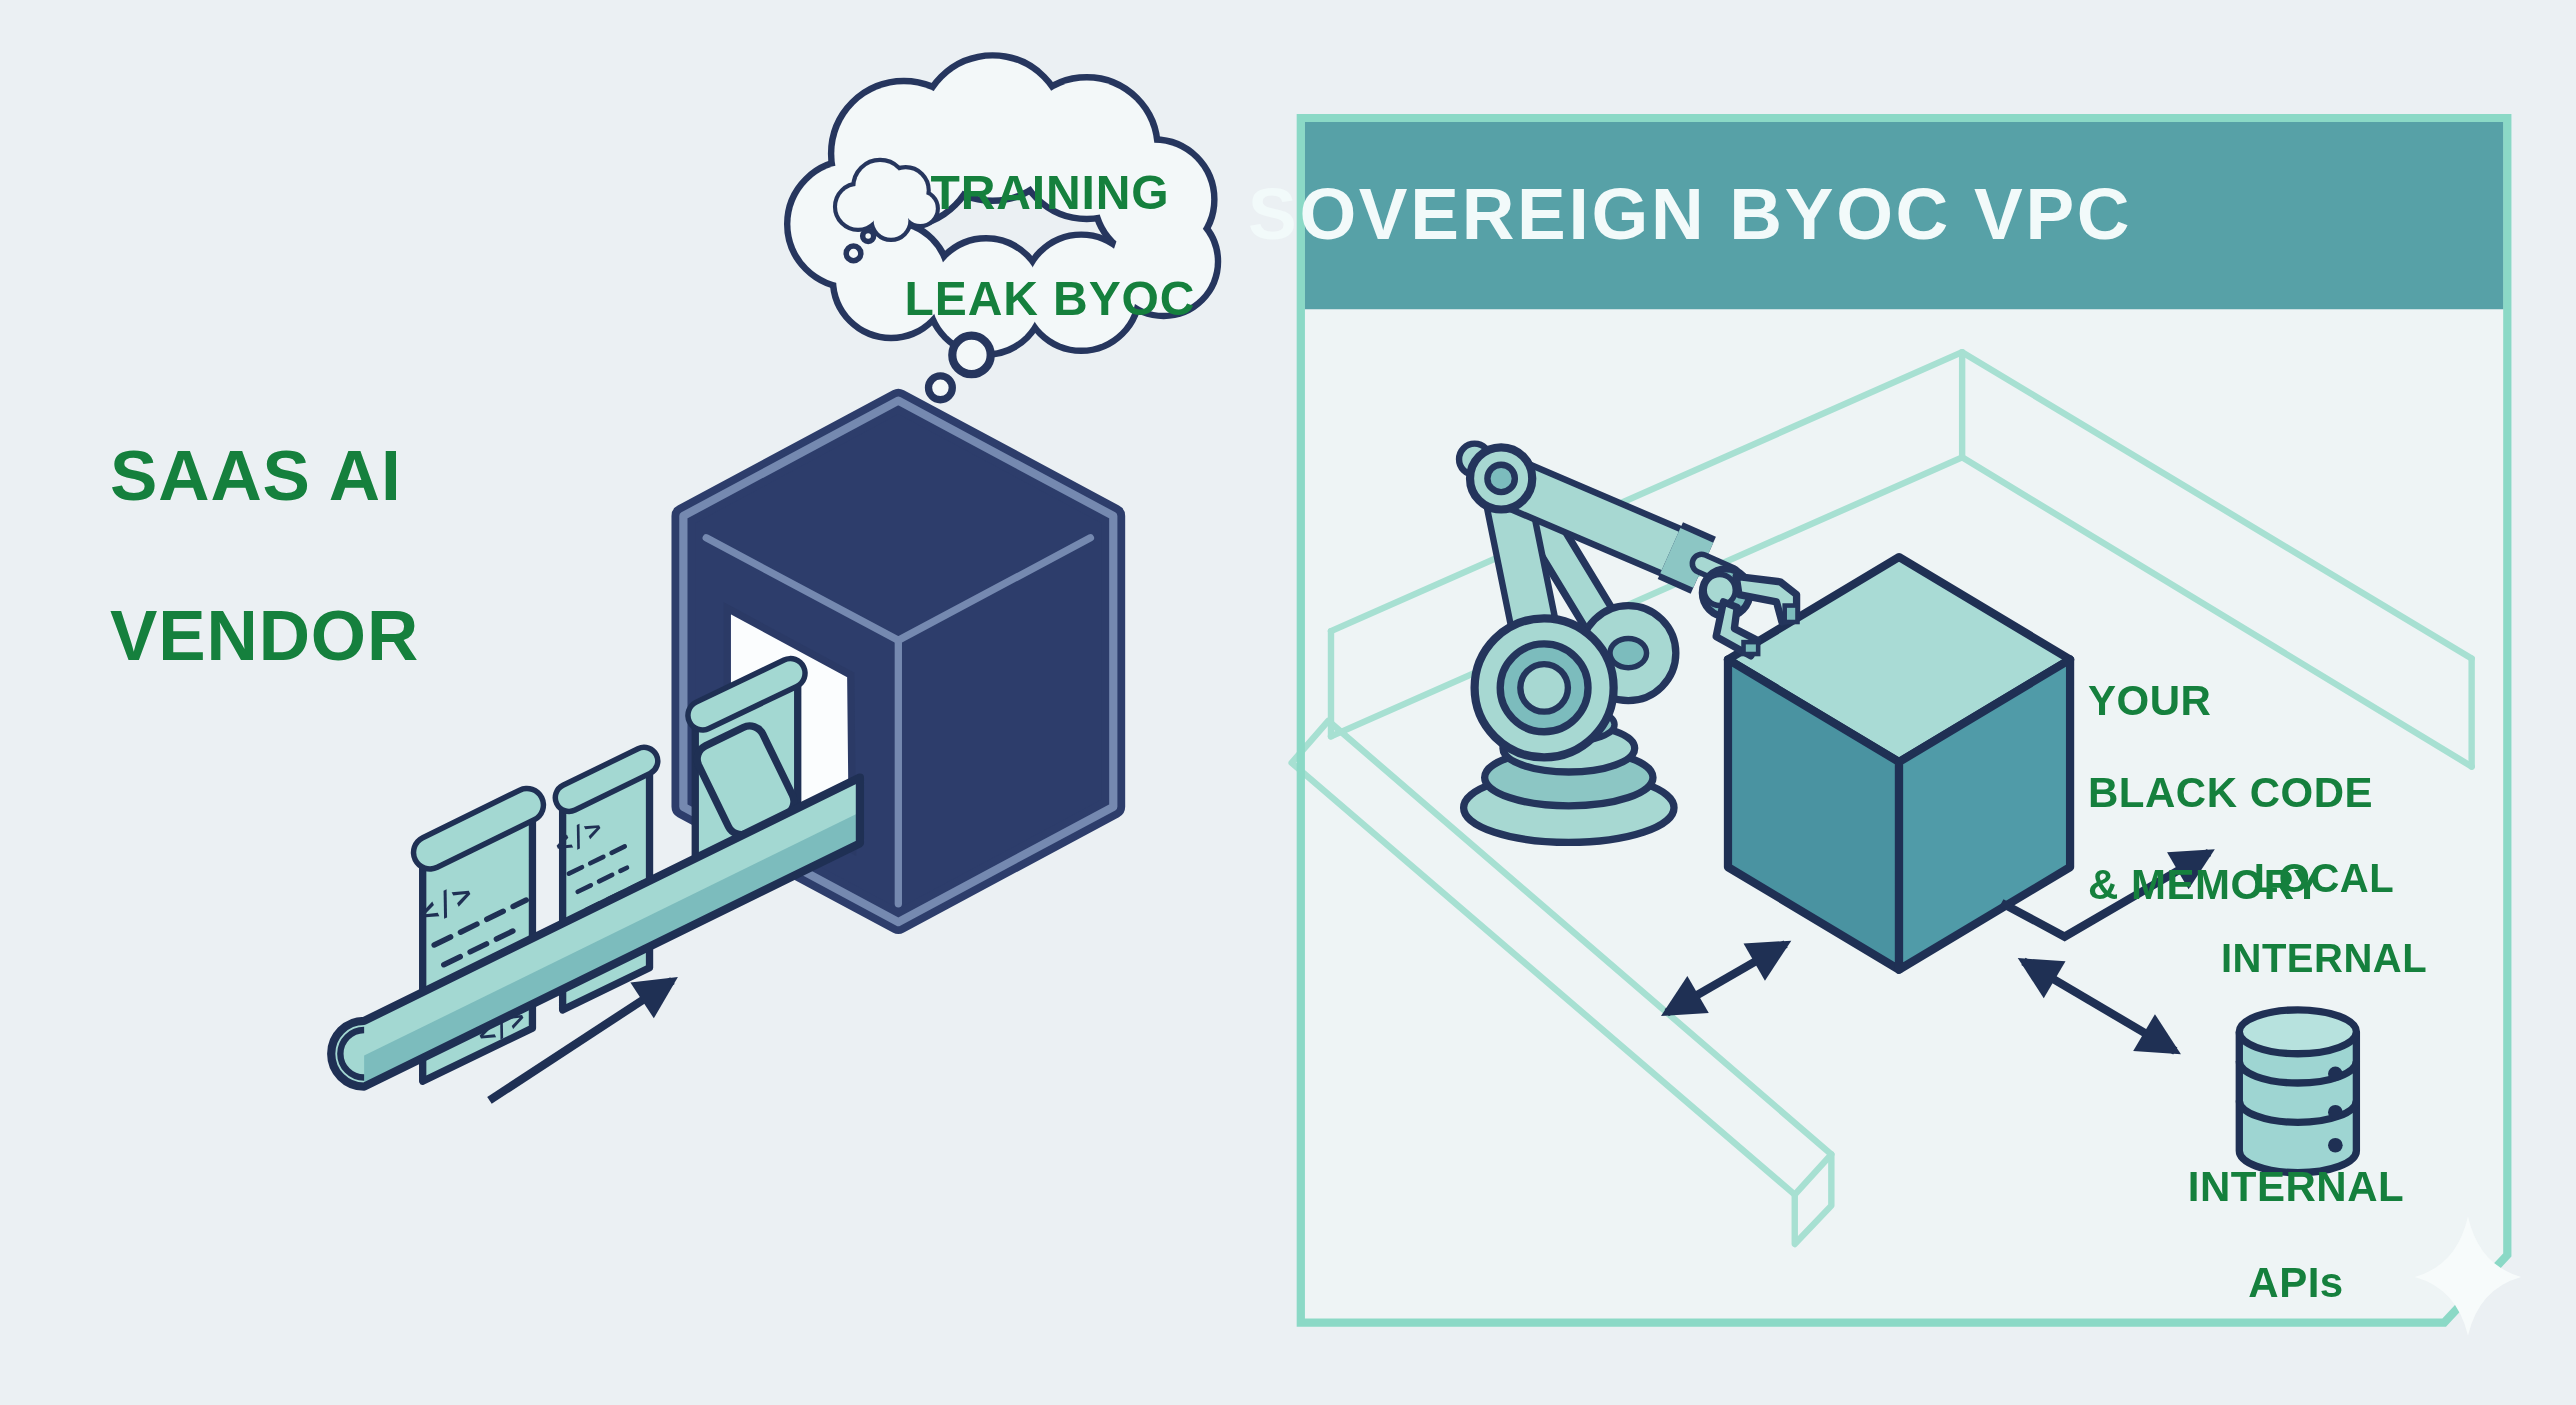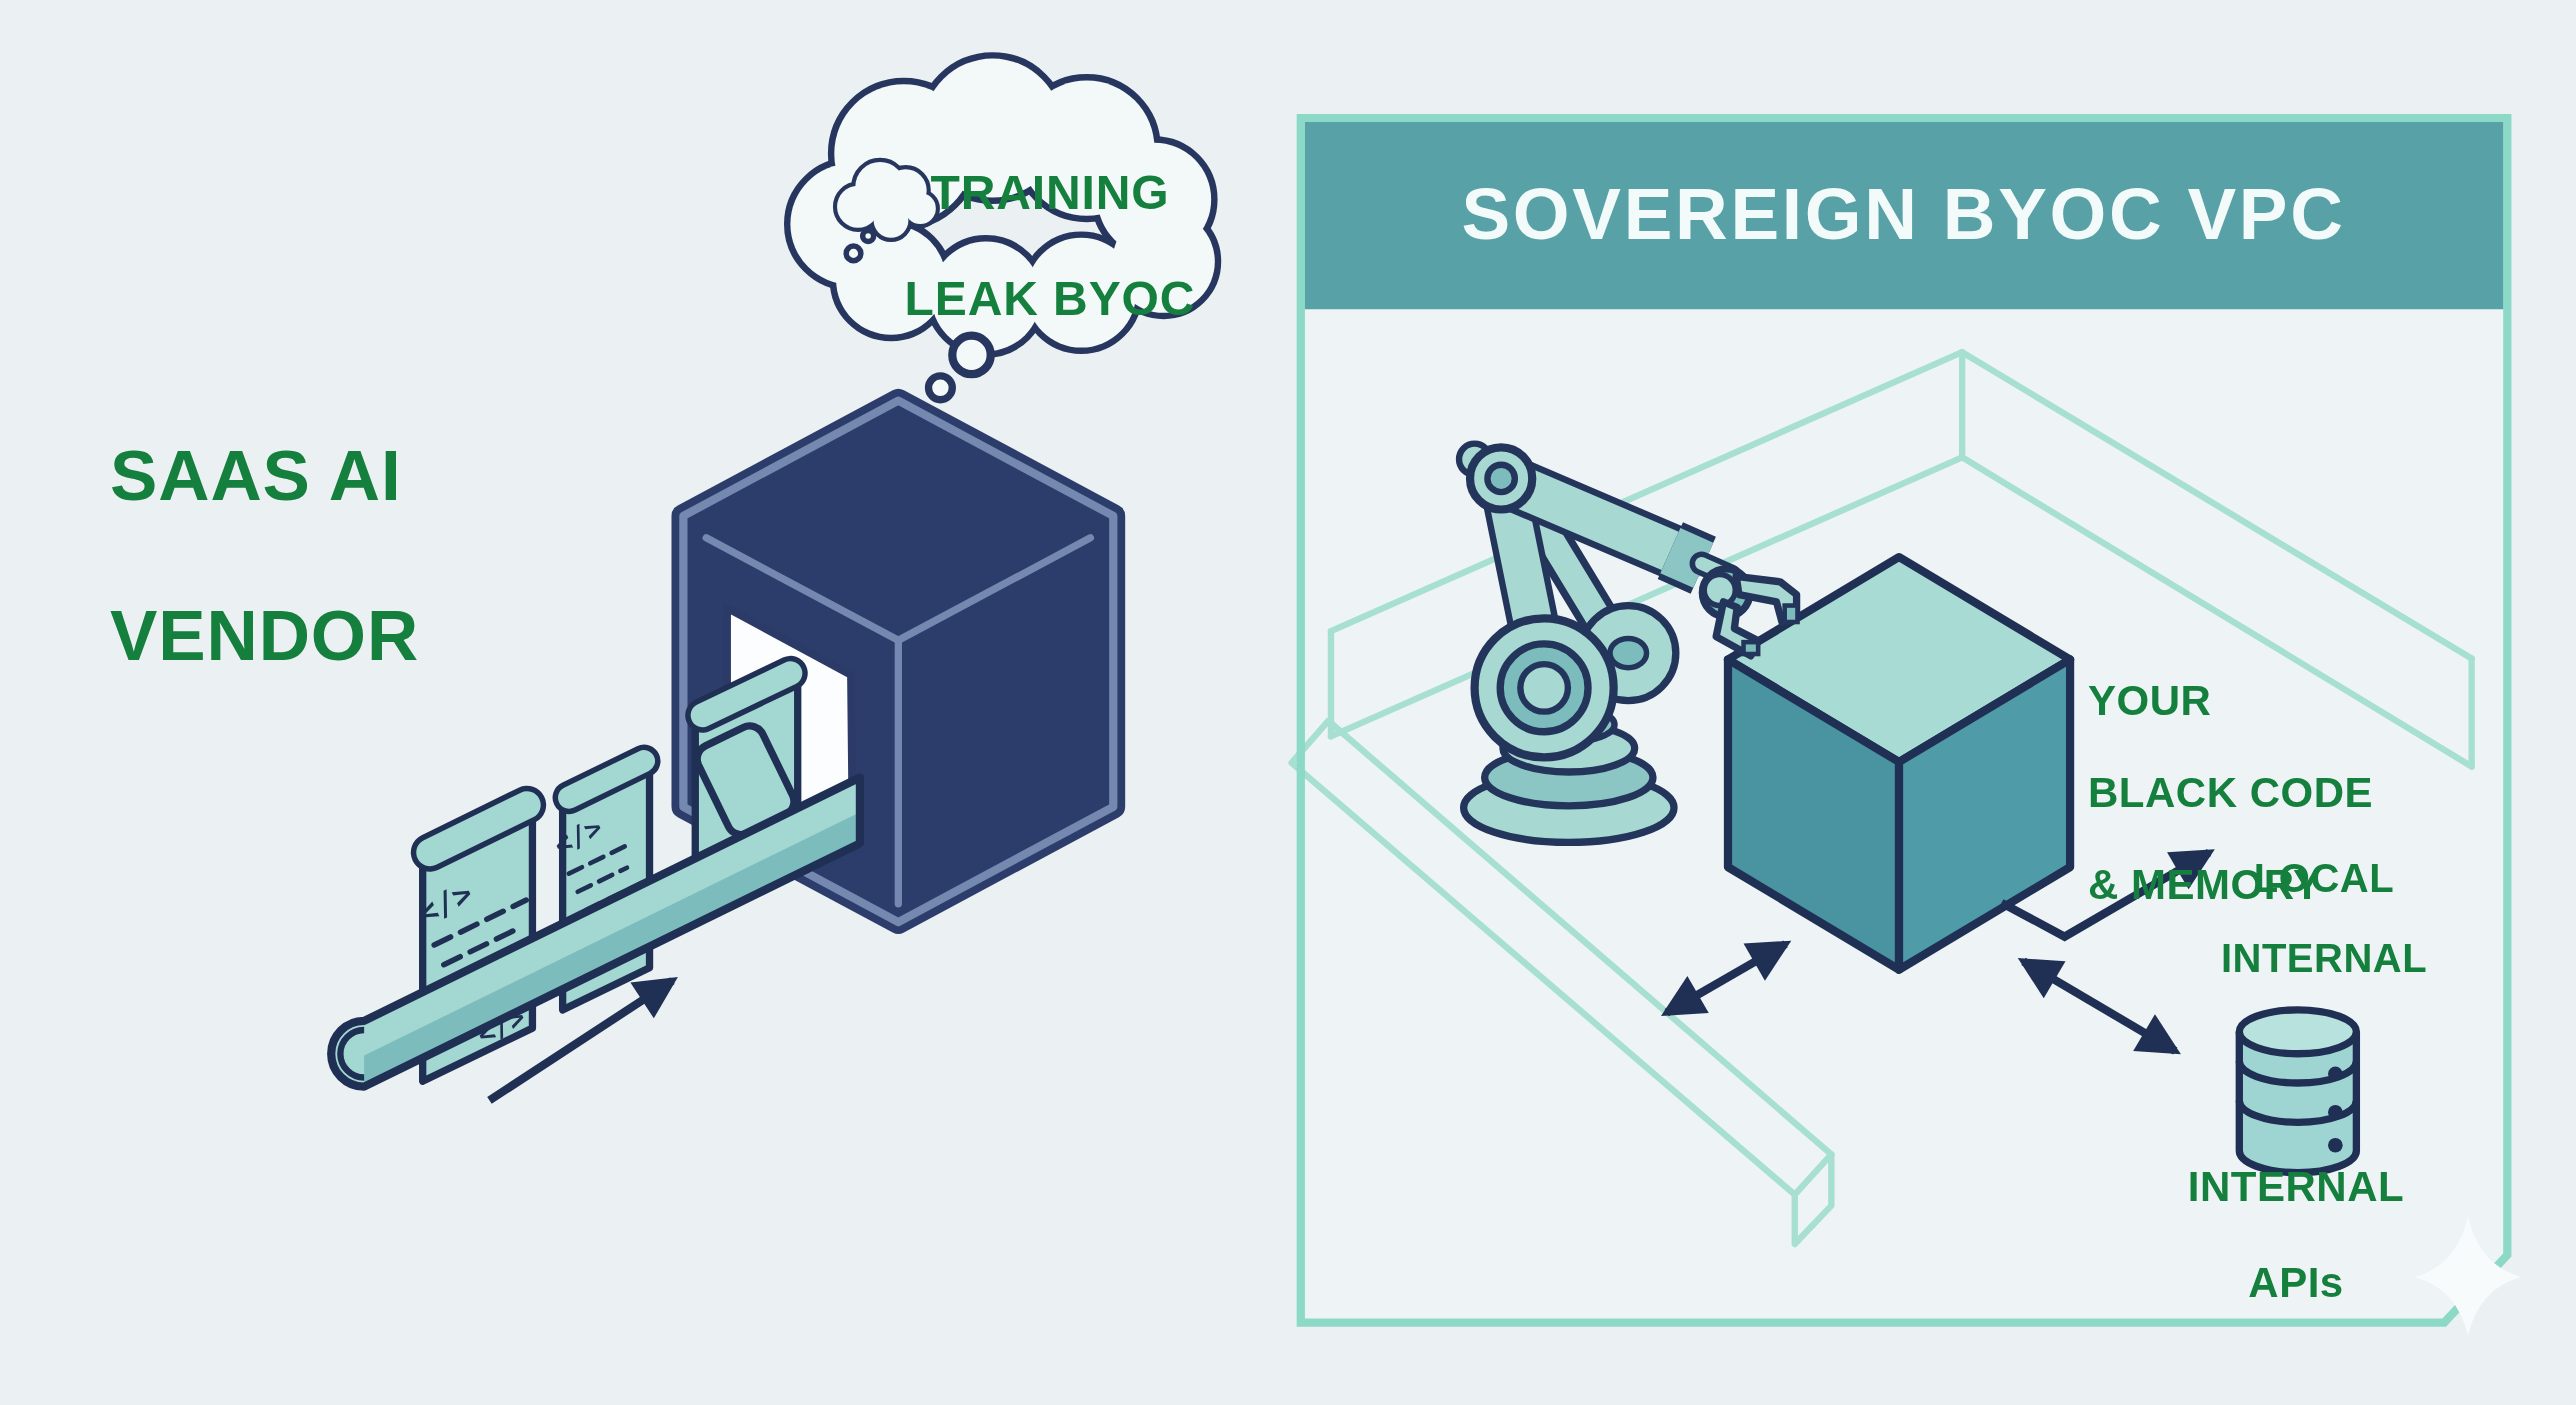--- a/index.html
+++ b/index.html
@@ -4,21 +4,21 @@
 <style>
   html,body{margin:0;padding:0;}
   .stage{position:relative;width:2576px;height:1405px;background:#ebf0f3;overflow:hidden;
          font-family:"Liberation Sans",sans-serif;}
   .stage svg.art{position:absolute;left:0;top:0;width:2576px;height:1405px;}
   .t{position:absolute;font-weight:bold;color:#15803d;white-space:pre-line;}
   .bubble-label{left:812px;top:166px;width:476px;text-align:center;
                 font-size:48px;line-height:53px;letter-spacing:0.9px;}
   .saas-label{left:110px;top:436px;width:549px;
               font-size:71px;line-height:80px;letter-spacing:0.9px;}
-  .vpc-title{left:1304px;top:175px;width:1199px;text-align:center;
+  .vpc-title{left:1248px;top:175px;width:1199px;text-align:left;
              font-size:73px;line-height:77px;letter-spacing:2.7px;color:#f2fafa;}
   .cube-label{left:2088px;top:678px;font-size:42px;line-height:46px;letter-spacing:0.5px;text-align:left;}
   .local-label{left:2141px;top:858px;width:366px;text-align:center;font-size:40px;line-height:40px;letter-spacing:0.5px;}
   .apis-label{left:2159px;top:1163px;width:274px;text-align:center;font-size:42px;line-height:48px;letter-spacing:0.5px;}
   .code-glyph{font-family:"DejaVu Sans Mono",monospace;font-weight:bold;}
 </style>
 </head>
 <body>
 
 <div class="stage">

